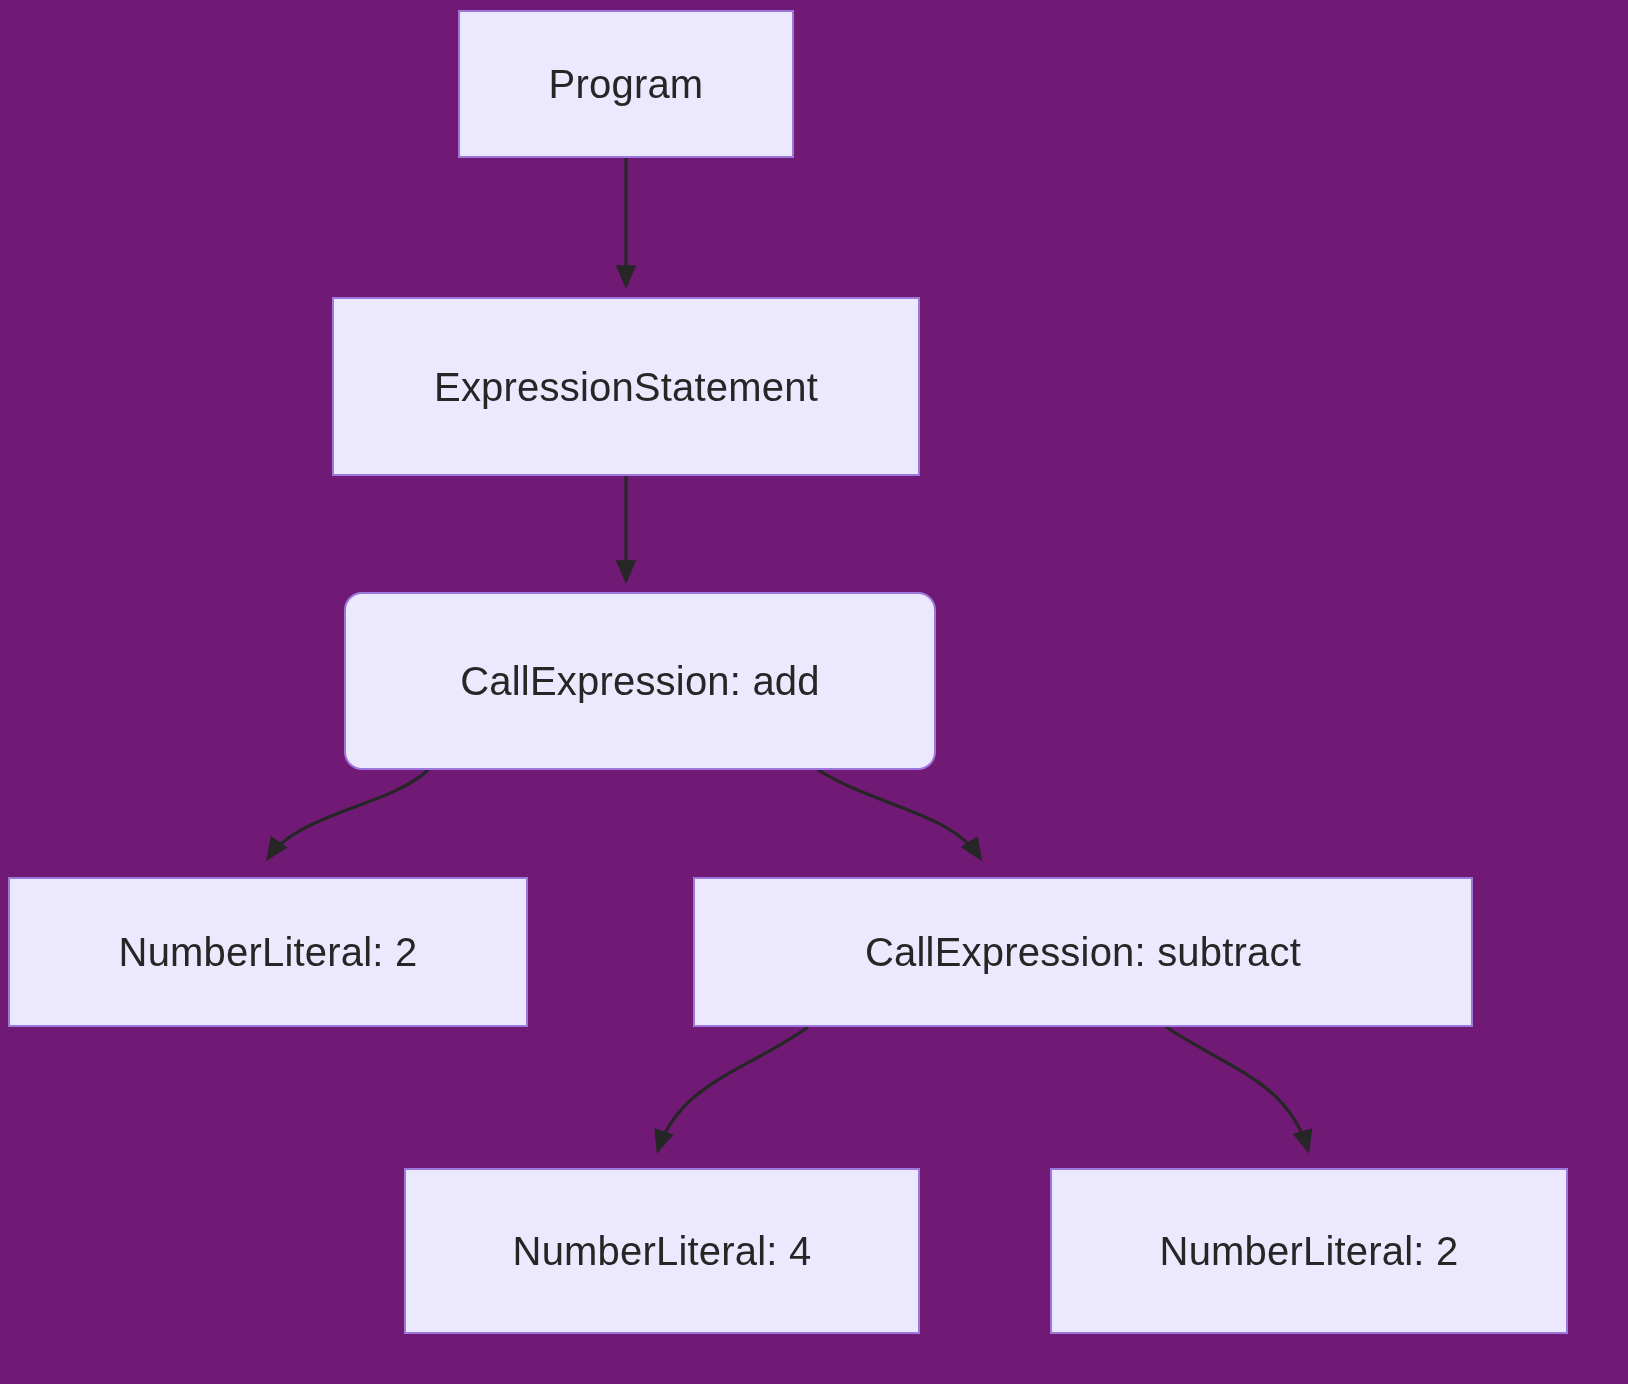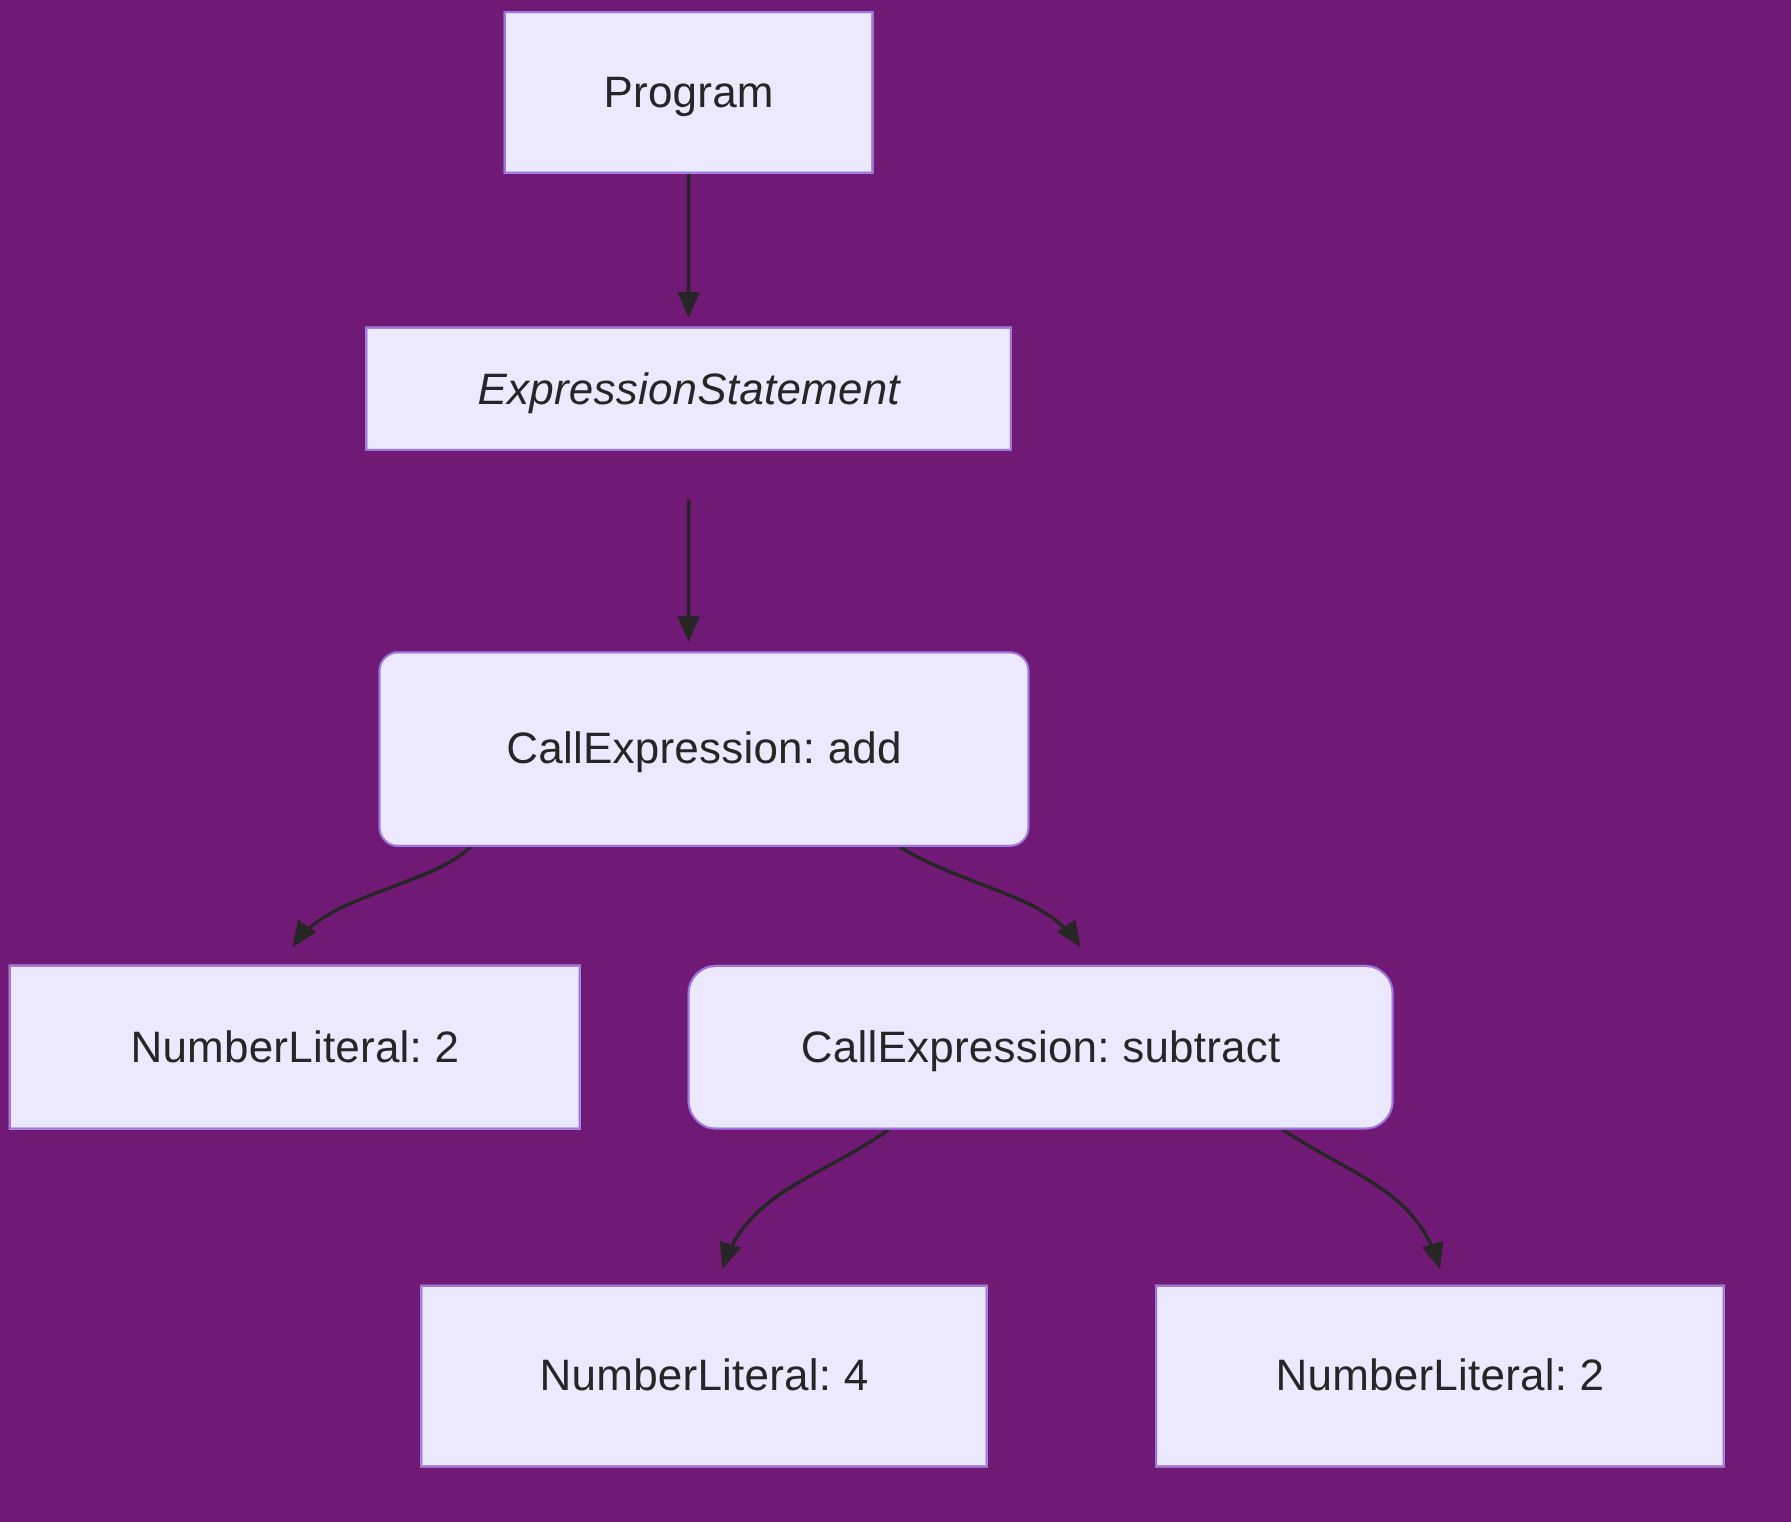--- a/index.html
+++ b/index.html
@@ -64,37 +64,37 @@
 
     <path d="M 808,1027 C 752,1068 680,1082 658,1150" fill="none" stroke="#262626" stroke-width="3.2" marker-end="url(#arrowhead)"></path>
 
     <path d="M 1166,1027 C 1228,1068 1288,1082 1308,1150" fill="none" stroke="#262626" stroke-width="3.2" marker-end="url(#arrowhead)"></path>
   </svg>
 
   <div class="node" id="n-program" style="left: 458px; top: 10px; width: 336px; height: 148px; background: rgb(236, 232, 253); border-color: rgb(155, 119, 222); color: rgb(38, 38, 38);">
     <span class="node-label">Program</span>
   </div>
 
-  <div class="node" id="n-expression-statement" style="left: 332px; top: 297px; width: 588px; height: 113px; background: rgb(236, 232, 253); border-color: rgb(155, 119, 222); color: rgb(38, 38, 38); font-style: italic;">
+  <div class="node" id="n-expression-statement" style="left: 332px; top: 297px; width: 588px; height: 179px; background: rgb(236, 232, 253); border-color: rgb(155, 119, 222); color: rgb(38, 38, 38);">
     <span class="node-label">ExpressionStatement</span>
   </div>
 
   <div class="node" id="n-call-expression-add" style="left: 344px; top: 592px; width: 592px; height: 178px; background: rgb(236, 232, 253); border-color: rgb(155, 119, 222); color: rgb(38, 38, 38); border-radius: 18px;">
     <span class="node-label">CallExpression: add</span>
   </div>
 
   <div class="node" id="n-number-literal-2-left" style="left: 8px; top: 877px; width: 520px; height: 150px; background: rgb(236, 232, 253); border-color: rgb(155, 119, 222); color: rgb(38, 38, 38);">
     <span class="node-label">NumberLiteral: 2</span>
   </div>
 
-  <div class="node" id="n-call-expression-subtract" style="left: 625px; top: 877px; width: 642px; height: 150px; background: rgb(236, 232, 253); border-color: rgb(155, 119, 222); color: rgb(38, 38, 38); border-radius: 26px;">
+  <div class="node" id="n-call-expression-subtract" style="left: 693px; top: 877px; width: 780px; height: 150px; background: rgb(236, 232, 253); border-color: rgb(155, 119, 222); color: rgb(38, 38, 38);">
     <span class="node-label">CallExpression: subtract</span>
   </div>
 
-  <div class="node" id="n-number-literal-4" style="left: 382px; top: 1168px; width: 516px; height: 166px; background: rgb(236, 232, 253); border-color: rgb(155, 119, 222); color: rgb(38, 38, 38);">
+  <div class="node" id="n-number-literal-4" style="left: 404px; top: 1168px; width: 516px; height: 166px; background: rgb(236, 232, 253); border-color: rgb(155, 119, 222); color: rgb(38, 38, 38);">
     <span class="node-label">NumberLiteral: 4</span>
   </div>
 
   <div class="node" id="n-number-literal-2-right" style="left: 1050px; top: 1168px; width: 518px; height: 166px; background: rgb(236, 232, 253); border-color: rgb(155, 119, 222); color: rgb(38, 38, 38);">
     <span class="node-label">NumberLiteral: 2</span>
   </div>
 
 </div>
 
 </body></html>

